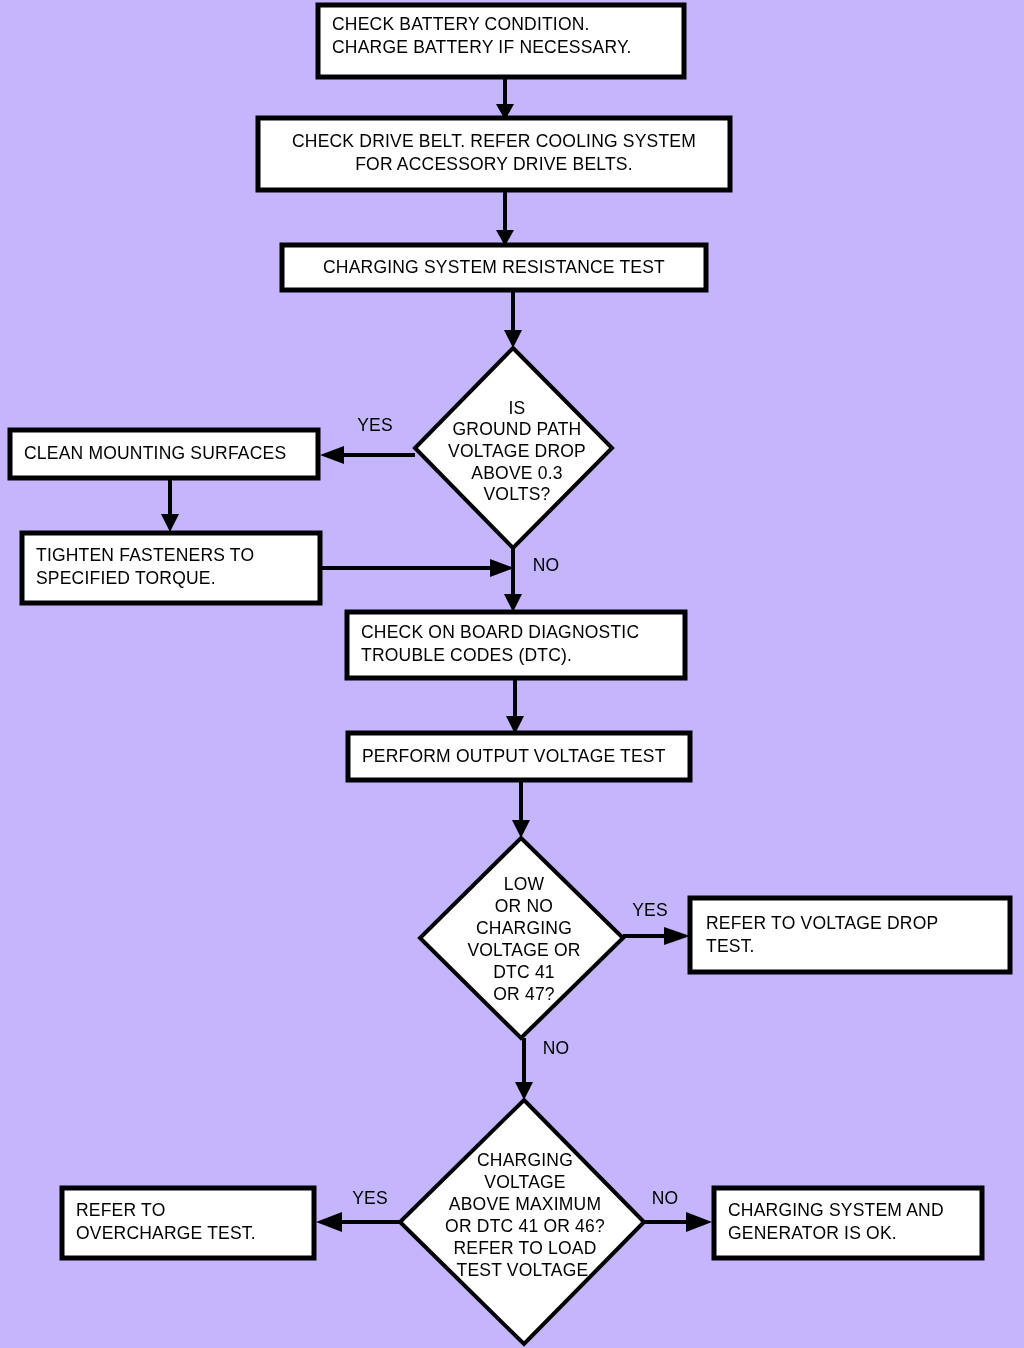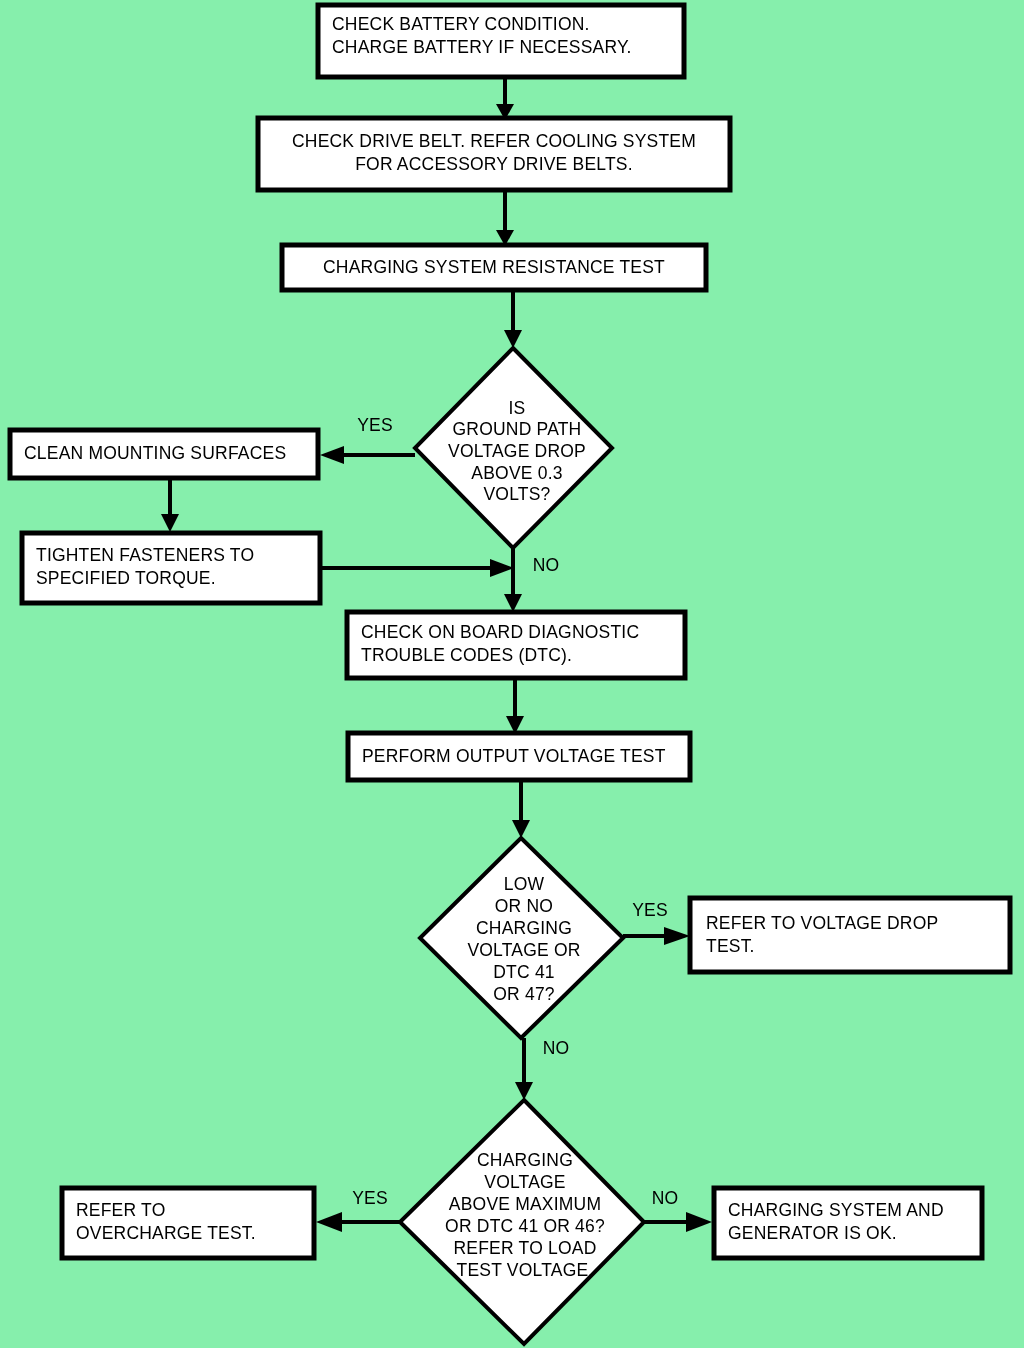--- a/index.html
+++ b/index.html
@@ -10,21 +10,21 @@
   body {
     width: 1024px;
     height: 1348px;
     font-family: "Liberation Sans", sans-serif;
     overflow: hidden;
   }
   #flowchart-root {
     position: relative;
     width: 1024px;
     height: 1348px;
-    background: #86efac;
+    background: #c4b5fd;
   }
   svg.chart-svg {
     display: block;
     width: 1024px;
     height: 1348px;
   }
   .node-shape {
     fill: #ffffff;
     stroke: #000000;
     stroke-width: 5;

